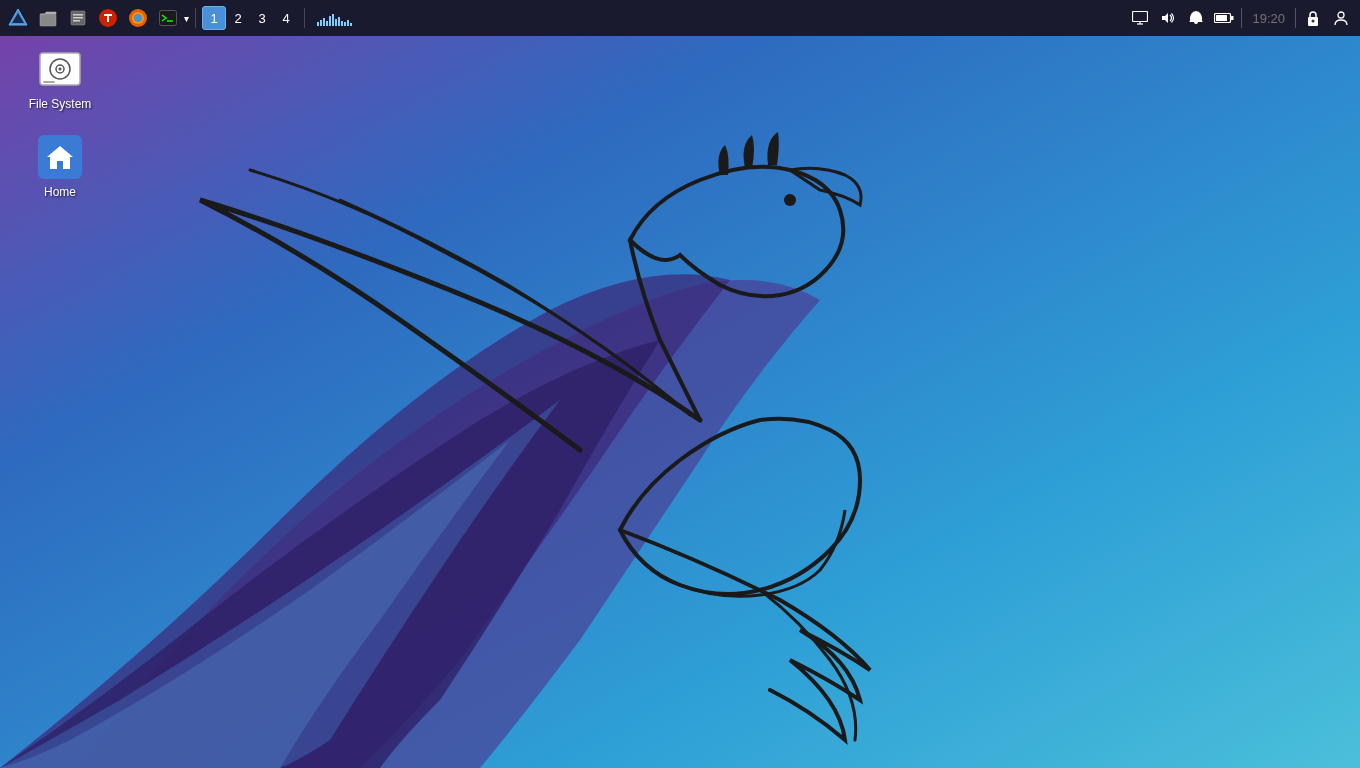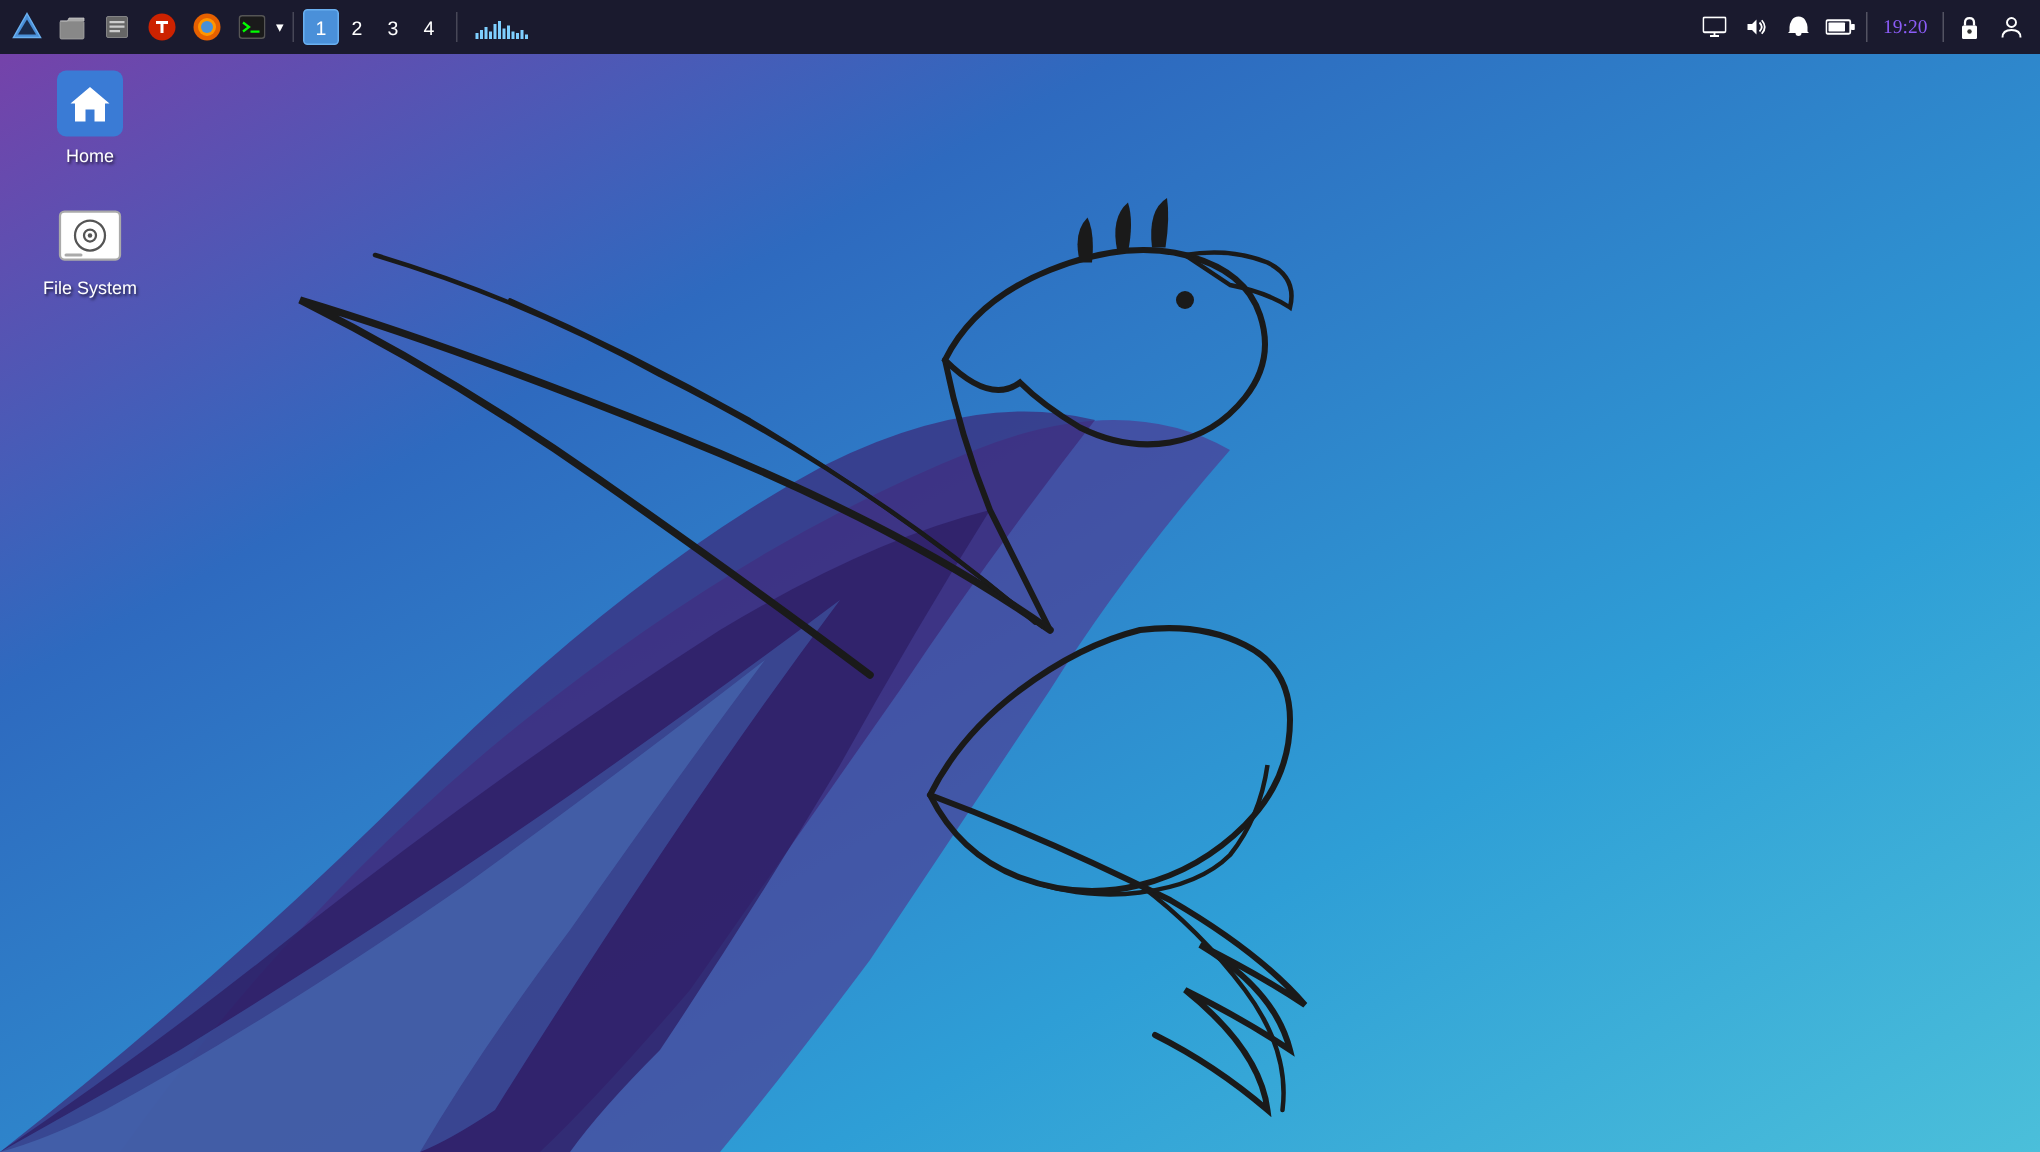--- a/index.html
+++ b/index.html
@@ -110,25 +110,24 @@
       font-size: 14px;
       cursor: pointer;
       display: flex;
       align-items: center;
       justify-content: center;
       width: 22px;
       height: 22px;
     }
 
     .clock {
-      color: #8b5cf6;
+      color: #737373;
       font-size: 13px;
       font-weight: 500;
       padding: 0 4px;
-      font-family: Liberation Serif, serif;
     }
 
     .taskbar-separator-v {
       width: 1px;
       height: 20px;
       background: rgba(255,255,255,0.25);
     }
 
     
     .desktop-icons {
@@ -394,39 +393,39 @@
         </svg>
       </div>
     </div>
   </div>
 
   <div class="desktop-icons">
 
 
     <div class="desktop-icon">
       <div class="desktop-icon-img">
+        <svg class="filesystem-icon" viewBox="0 0 44 44" fill="none" xmlns="http://www.w3.org/2000/svg">
+
+          <rect x="2" y="6" width="40" height="32" rx="3" fill="white" stroke="#aaa" stroke-width="1.5"></rect>
+          <circle cx="22" cy="22" r="10" fill="none" stroke="#555" stroke-width="1.5"></circle>
+          <circle cx="22" cy="22" r="4" fill="none" stroke="#555" stroke-width="1.5"></circle>
+          <circle cx="22" cy="22" r="1.5" fill="#555"></circle>
+
+          <rect x="5" y="34" width="12" height="2" rx="1" fill="#aaa"></rect>
+        </svg>
+      </div>
+      <span class="desktop-icon-label">File System</span>
+    </div>
+
+    <div class="desktop-icon">
+      <div class="desktop-icon-img">
         <div class="home-icon-wrapper">
           <svg width="30" height="28" viewBox="0 0 30 28" fill="none" xmlns="http://www.w3.org/2000/svg">
             <path d="M15 3 L28 14 L25 14 L25 26 L18 26 L18 18 L12 18 L12 26 L5 26 L5 14 L2 14 Z" fill="white"></path>
           </svg>
         </div>
       </div>
       <span class="desktop-icon-label">Home</span>
     </div>
 
-    <div class="desktop-icon">
-      <div class="desktop-icon-img">
-        <svg class="filesystem-icon" viewBox="0 0 44 44" fill="none" xmlns="http://www.w3.org/2000/svg">
-
-          <rect x="2" y="6" width="40" height="32" rx="3" fill="white" stroke="#aaa" stroke-width="1.5"></rect>
-          <circle cx="22" cy="22" r="10" fill="none" stroke="#555" stroke-width="1.5"></circle>
-          <circle cx="22" cy="22" r="4" fill="none" stroke="#555" stroke-width="1.5"></circle>
-          <circle cx="22" cy="22" r="1.5" fill="#555"></circle>
-
-          <rect x="5" y="34" width="12" height="2" rx="1" fill="#aaa"></rect>
-        </svg>
-      </div>
-      <span class="desktop-icon-label">File System</span>
-    </div>
-
   </div>
 
 </div>
 
 </body></html>

